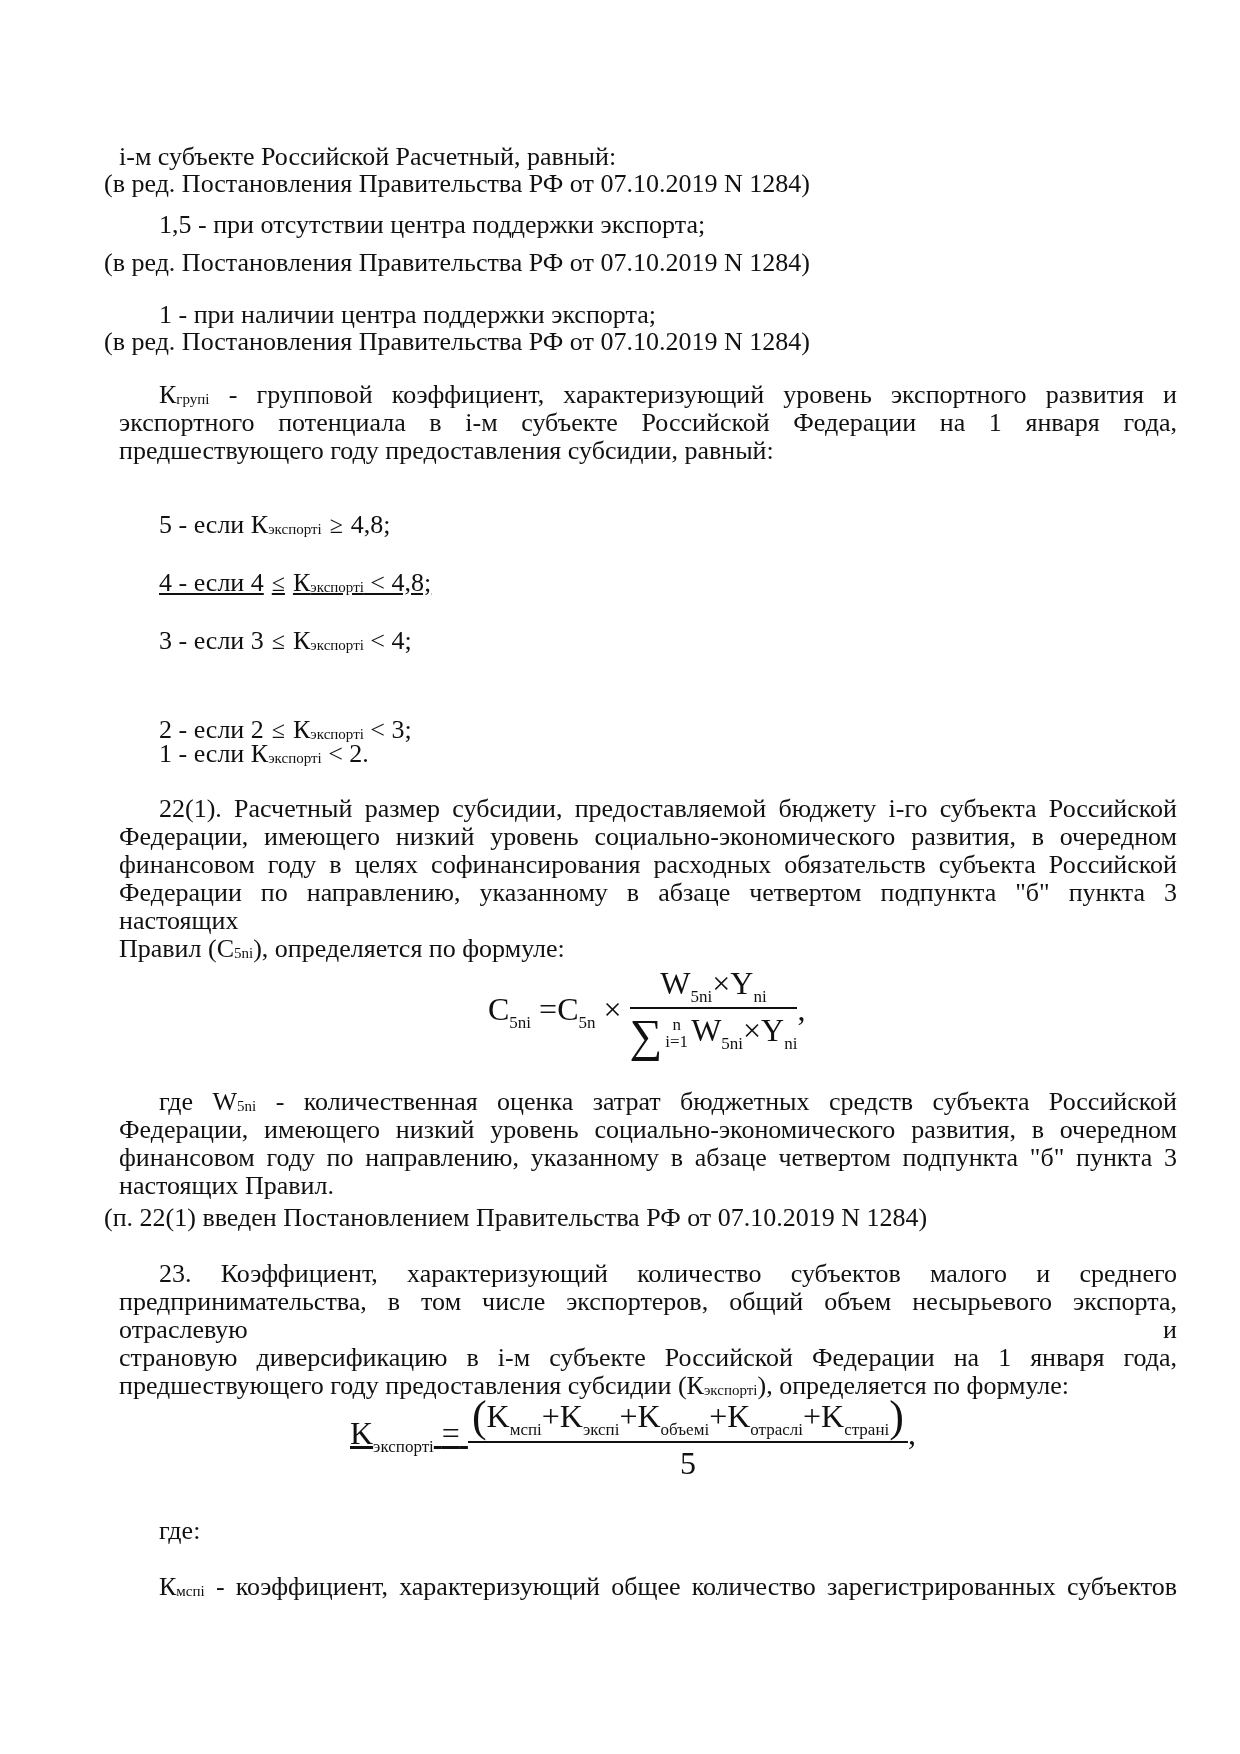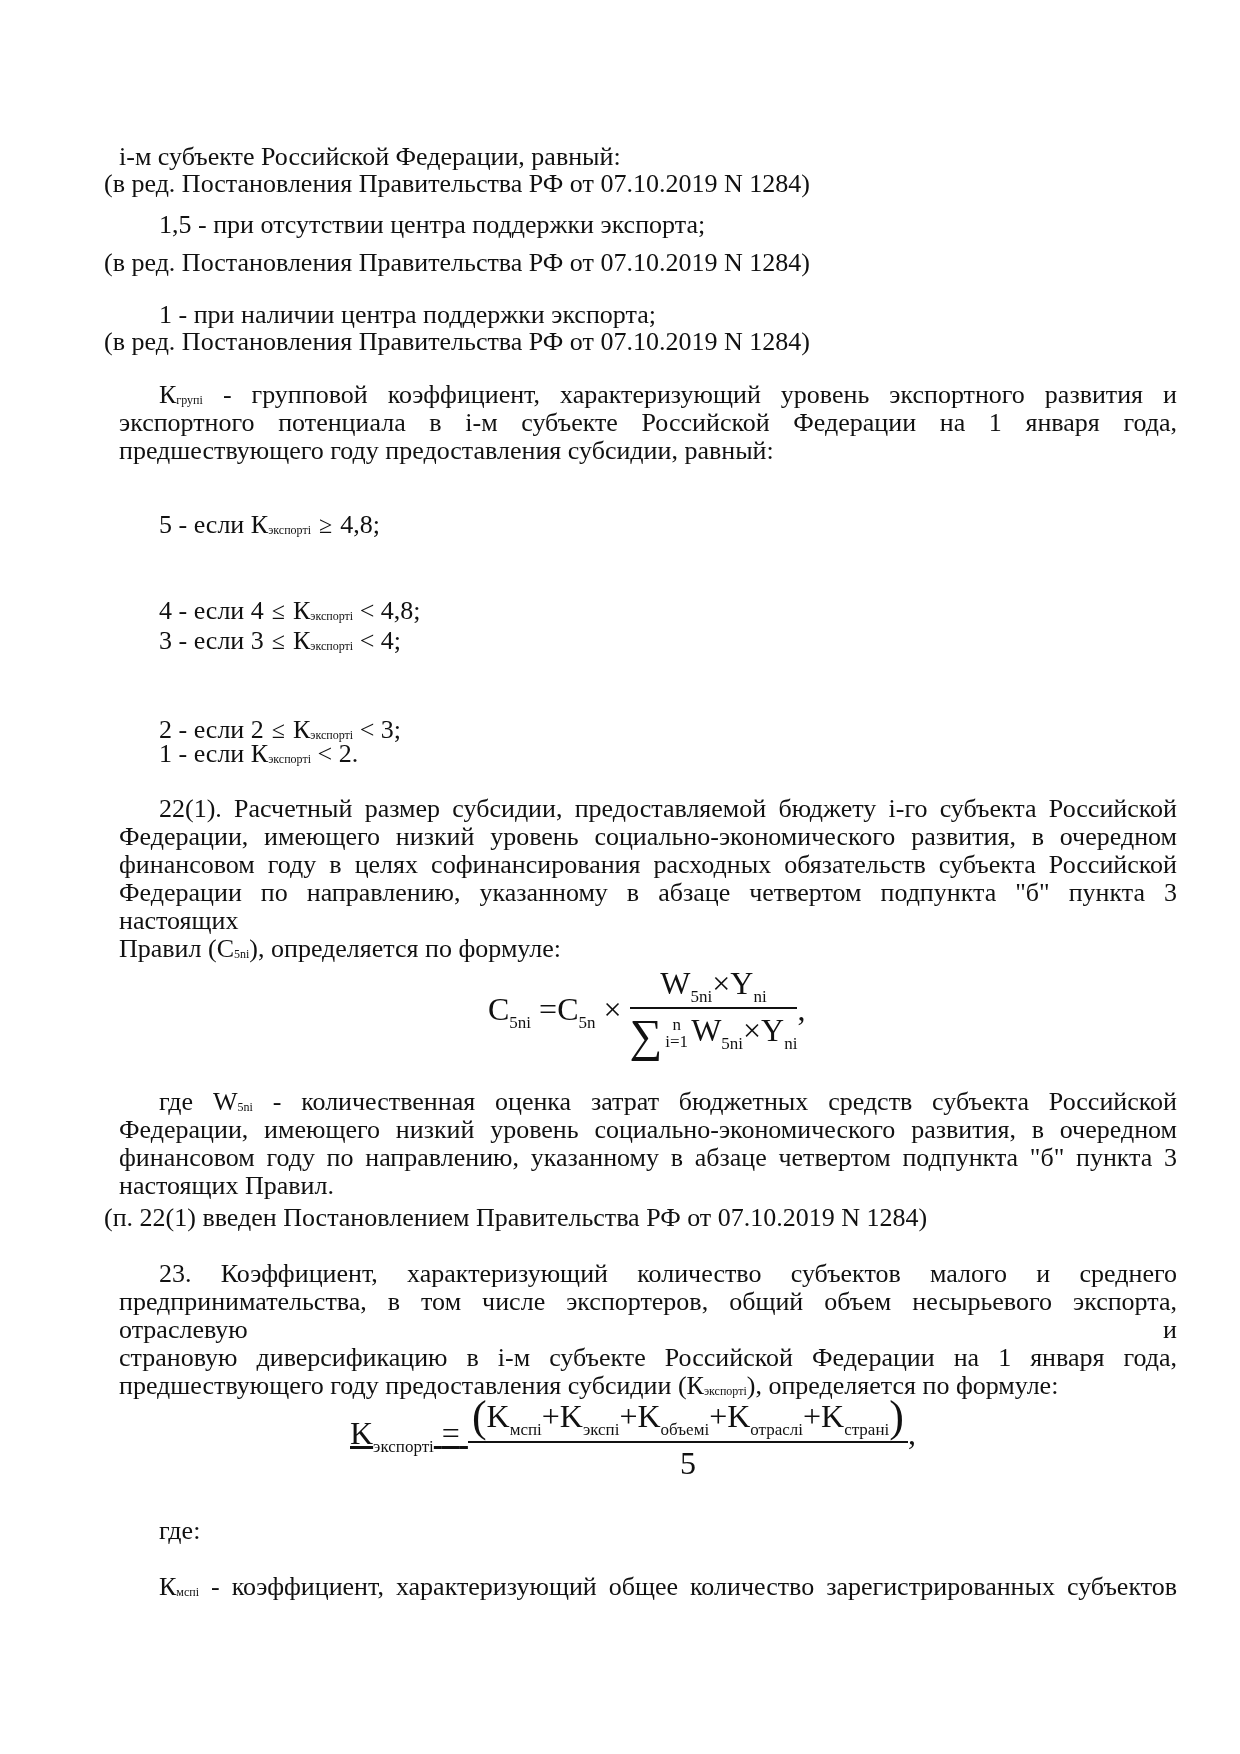--- a/index.html
+++ b/index.html
@@ -3,55 +3,55 @@
 <meta charset="utf-8">
 <style>
   html, body { margin: 0; padding: 0; background: #ffffff; }
   body { width: 1240px; height: 1754px; position: relative; overflow: hidden;
          font-family: "Liberation Serif", "DejaVu Serif", serif; color: #111; }
   .line { position: absolute; font-size: 26px; line-height: 28px; white-space: nowrap; }
   .just { position: absolute; left: 119px; width: 1058px; font-size: 26px; line-height: 28px;
           text-align: justify; text-align-last: left; }
   .just .l { display: block; text-align: justify; text-align-last: justify; }
   .just .l.last { text-align-last: left; }
-  sub.s { font-size: 12px; vertical-align: -1px; line-height: 0; }
+  sub.s { font-size: 15px; vertical-align: -1px; line-height: 0; }
   .rel { font-size: 24px; padding: 0 8px; }
   .formula { position: absolute; font-size: 32px; line-height: 1; }
   .fs { font-size: 17px; vertical-align: -8px; }
   .frac { display: inline-block; vertical-align: middle; text-align: center; }
   .frac .num { display: block; padding: 0 4px 2px; }
   .frac .bar { display: block; border-top: 2px solid #111; }
   .frac .den { display: block; padding-top: 4px; }
   .sigma { font-size: 46px; vertical-align: -10px; }
   .limits { display: inline-block; vertical-align: -6px; font-size: 17px; line-height: 17px; text-align: center; margin: 0 3px; }
   .limits span { display: block; }
   .paren { font-size: 44px; vertical-align: -4px; }
 </style>
 </head>
 <body>
 
-<div class="line" style="left:119px; top:143px;">i-м субъекте Российской Федерации, равный:</div>
+<div class="line" style="left:119px; top:143px;">i-м субъекте Российской Расчетный, равный:</div>
 <div class="line" style="left:104px; top:170px;">(в ред. Постановления Правительства РФ от 07.10.2019 N 1284)</div>
 
 <div class="line" style="left:159px; top:211px;">1,5 - при отсутствии центра поддержки экспорта;</div>
 <div class="line" style="left:104px; top:249px;">(в ред. Постановления Правительства РФ от 07.10.2019 N 1284)</div>
 
 <div class="line" style="left:159px; top:301px;">1 - при наличии центра поддержки экспорта;</div>
 <div class="line" style="left:104px; top:328px;">(в ред. Постановления Правительства РФ от 07.10.2019 N 1284)</div>
 
 <div class="just" style="top:381px;">
   <span class="l" style="padding-left:40px;"><span>К</span><sub class="s">групi</sub><span> - групповой коэффициент, характеризующий уровень экспортного развития и</span></span>
   <span class="l">экспортного потенциала в i-м субъекте Российской Федерации на 1 января года,</span>
   <span class="l last">предшествующего году предоставления субсидии, равный:</span>
 </div>
 
 <div class="line" style="left:159px; top:511px;">
   <span>5 - если К</span><sub class="s">экспортi</sub><span class="rel">≥</span><span>4,8;</span>
 </div>
-<div class="line" style="left:159px; top:597px;">
+<div class="line" style="left:159px; top:569px;text-decoration:underline;">
   <span>4 - если 4</span><span class="rel">≤</span><span>К</span><sub class="s">экспортi</sub><span> &lt; 4,8;</span>
 </div>
 <div class="line" style="left:159px; top:627px;">
   <span>3 - если 3</span><span class="rel">≤</span><span>К</span><sub class="s">экспортi</sub><span> &lt; 4;</span>
 </div>
 <div class="line" style="left:159px; top:716px;">
   <span>2 - если 2</span><span class="rel">≤</span><span>К</span><sub class="s">экспортi</sub><span> &lt; 3;</span>
 </div>
 <div class="line" style="left:159px; top:740px;">
   <span>1 - если К</span><sub class="s">экспортi</sub><span> &lt; 2.</span>

